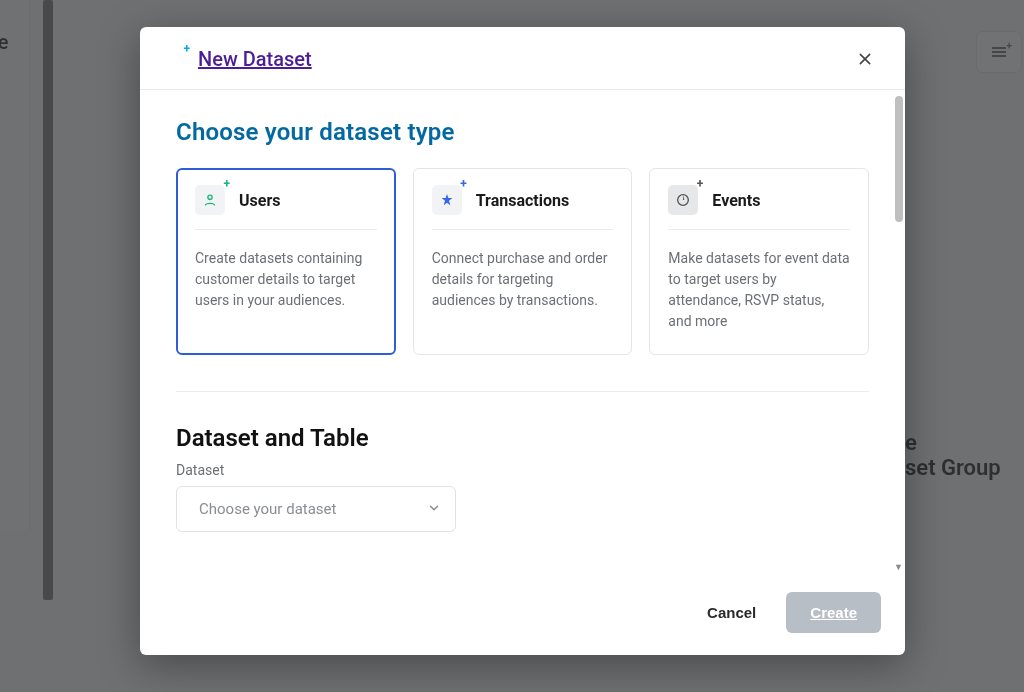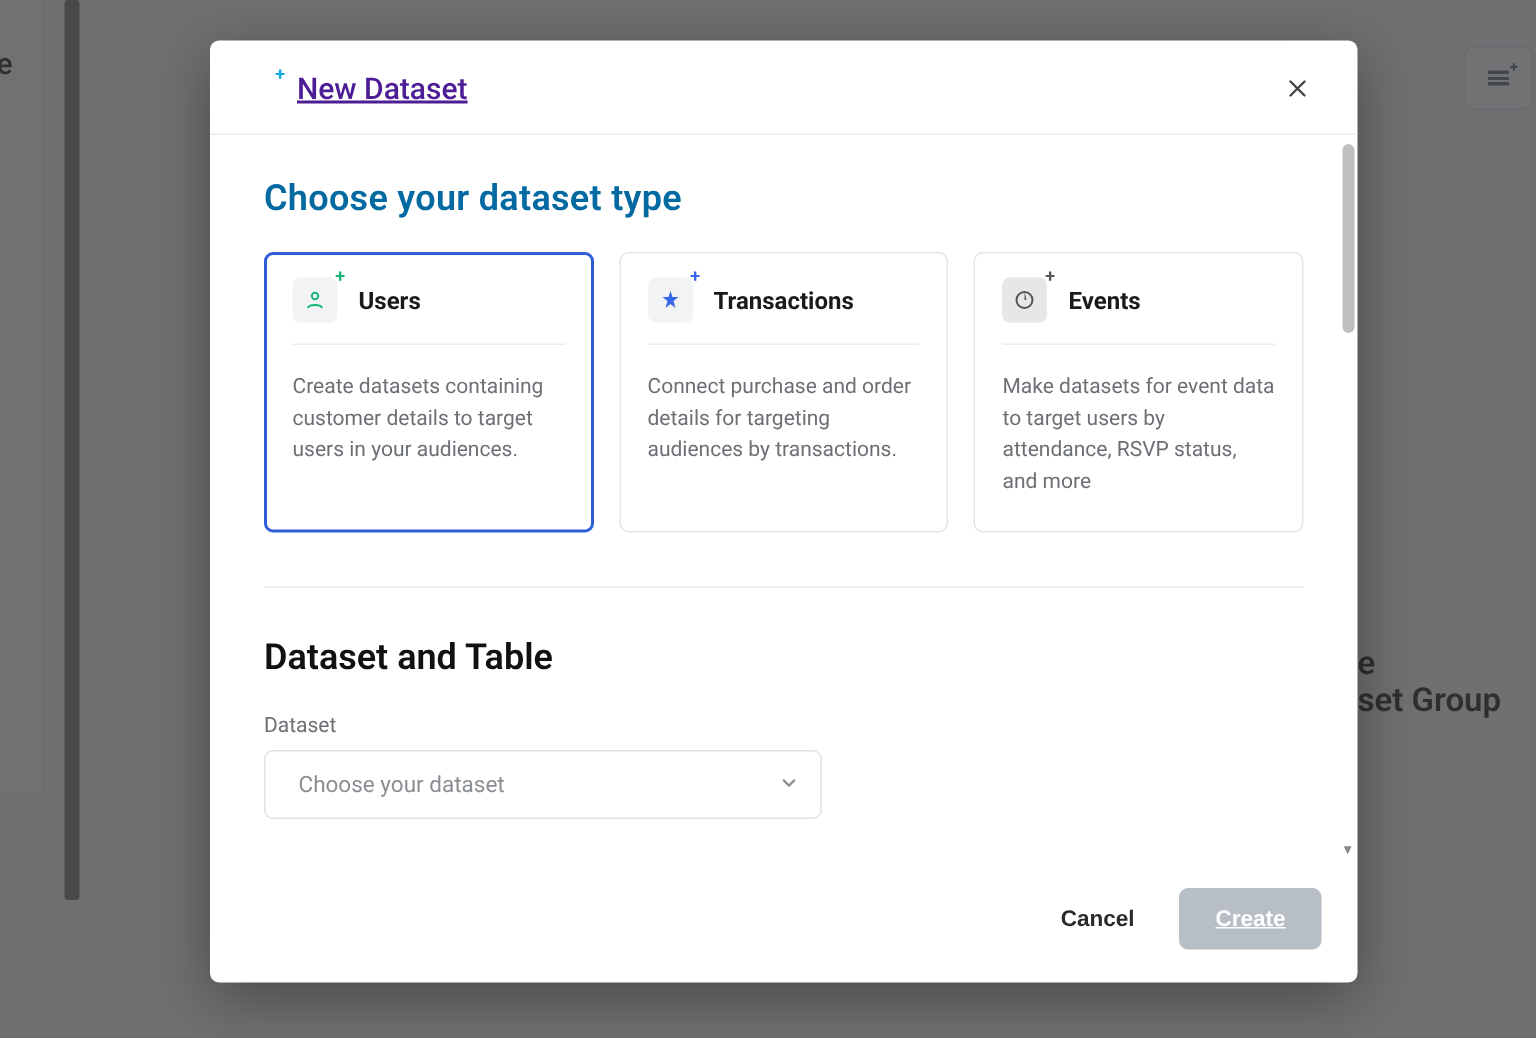--- a/index.html
+++ b/index.html
@@ -46,25 +46,25 @@
   .card-icon svg { width: 16px; height: 16px; }
   .card-title { font-size: 16px; font-weight: 700; color: #1a1a1a; }
   .card-desc { font-size: 14px; line-height: 1.5; color: #6c7075; }
 
   .card-users .plus-sm { color: #18b67a; }
   .card-trans .plus-sm { color: #3766e8; }
   .card-events .plus-sm { color: #555; }
 
   .hr { height: 1px; background: #ececec; margin: 36px 0 32px 0; }
 
-  .sub-title { font-size: 24px; font-weight: 600; color: #111; margin-bottom: 24px; }
+  .sub-title { font-size: 24px; font-weight: 600; color: #111; margin-bottom: 10px; }
   .sub-desc { font-size: 16px; color: #5a5e63; margin-bottom: 28px; }
 
   .field-label { font-size: 14px; color: #6c7075; margin-bottom: 8px; }
-  .select { width: 372px; height: 46px; border: 1px solid #e0e2e5; border-radius: 6px; background: #fff; display: flex; align-items: center; justify-content: space-between; padding: 0 14px 0 22px; cursor: pointer; }
+  .select { width: 280px; height: 46px; border: 1px solid #e0e2e5; border-radius: 6px; background: #fff; display: flex; align-items: center; justify-content: space-between; padding: 0 14px 0 22px; cursor: pointer; }
   .select-placeholder { color: #8a8e93; font-size: 15px; }
   .chev { color: #8a8e93; }
 
   .modal-footer { display: flex; justify-content: flex-end; align-items: center; gap: 22px; padding: 18px 24px 22px 24px; }
   .btn-cancel { background: transparent; border: none; font-size: 15px; font-weight: 600; color: #2a2a2a; cursor: pointer; padding: 10px 8px; }
   .btn-create { background: #b7bec5; border: none; color: #fff; font-size: 15px; font-weight: 600; border-radius: 6px; padding: 12px 24px; cursor: not-allowed; text-decoration: underline; }
 
 </style>
 </head>
 <body>

